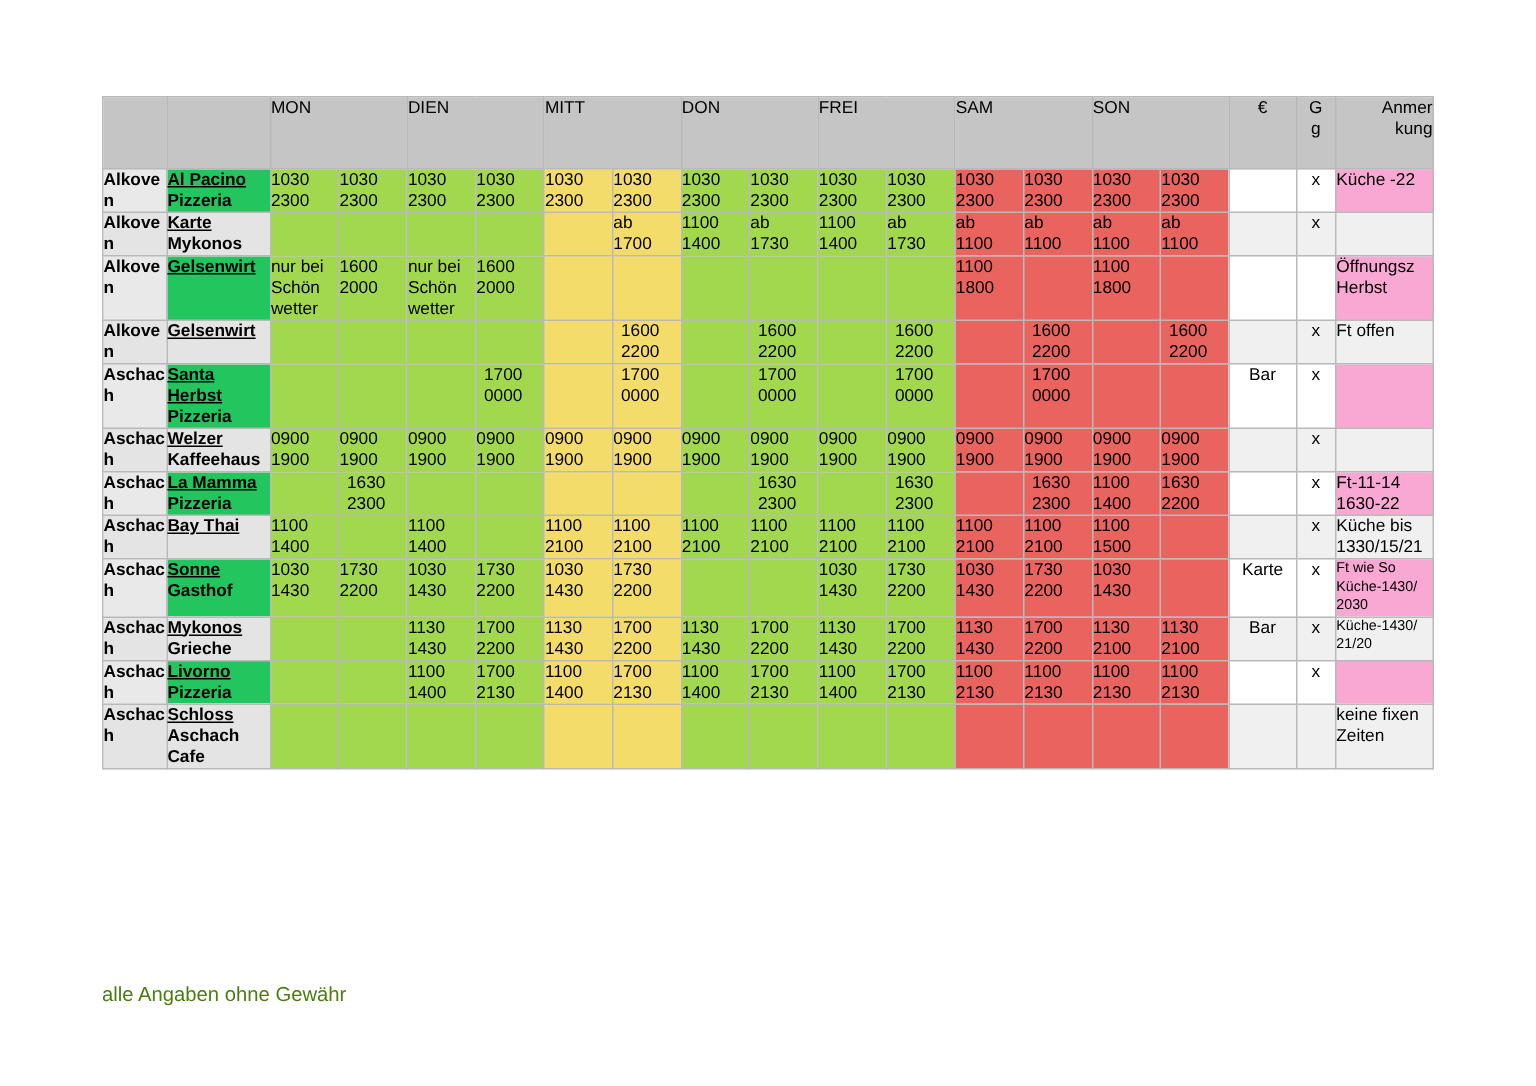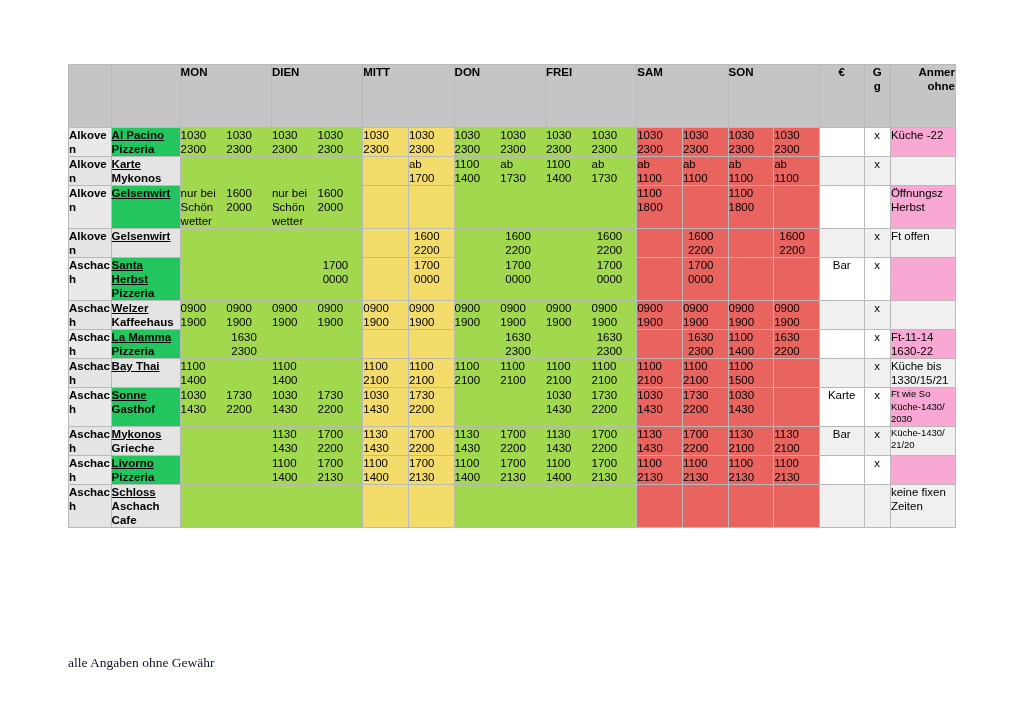--- a/index.html
+++ b/index.html
@@ -25,22 +25,22 @@
     border:0.8px solid #b9b9b9;
     font-size:11.5px;
     line-height:14px;
     color:#000;
     box-sizing:border-box;
   }
 
   
   thead th{
     background:#c5c5c5;
-    height:63px;
-    font-weight:bold;
+    height:48px;
+    font-weight:normal;
     font-size:12.5px;
     text-align:left;
     padding-top:12px;
     border:0.8px solid #c5c5c5;
   }
   th.dayhead{ padding-left:8px; }
   th.euro{ text-align:center; padding-left:0; }
   th.gg{ text-align:center; padding-left:0; line-height:14px;}
   th.anm{ text-align:right; padding-left:0; line-height:14px;}
   th.blank{background:#c5c5c5;}
@@ -112,23 +112,23 @@
     border-left:0.8px solid #d5d5d5;
     border-right:0.8px solid #ffffff;
   }
   td.anm.sm{ font-size:9.5px; line-height:12.5px; }
   tr.alt td.euro, tr.alt td.gg, tr.alt td.anm{ background:#f0f0f0;}
   tr.alt td.place, tr.alt td.name{ background:#e4e4e4;}
 
   .footer{
     position:absolute;
     left:68px; top:655px;
-    color:#0f172a;
+    color:#4d7c0f;
     font-size:13.5px;
-    font-family:Liberation Serif, serif;
+    font-family:Liberation Sans, sans-serif;
   }
 </style>
 </head>
 <body>
 
 <div id="page">
 
   <table class="sched">
     <colgroup>
       <col style="width:42px">
@@ -162,21 +162,21 @@
         <th class="dayhead" colspan="2">FREI</th>
         <th class="dayhead" colspan="2">SAM</th>
         <th class="dayhead" colspan="2">SON</th>
         <th class="euro">€</th>
         <th class="gg">
           <span>G</span><br>
           <span>g</span>
         </th>
         <th class="anm">
           <span>Anmer</span><br>
-          <span>ohne</span>
+          <span>kung</span>
         </th>
       </tr>
     </thead>
     <tbody id="tbody">
         <tr>
           <td class="place">Alkoven</td>
           <td class="name">
             <span class="u">Al Pacino</span>
             <span class="n">Pizzeria</span>
           </td>

